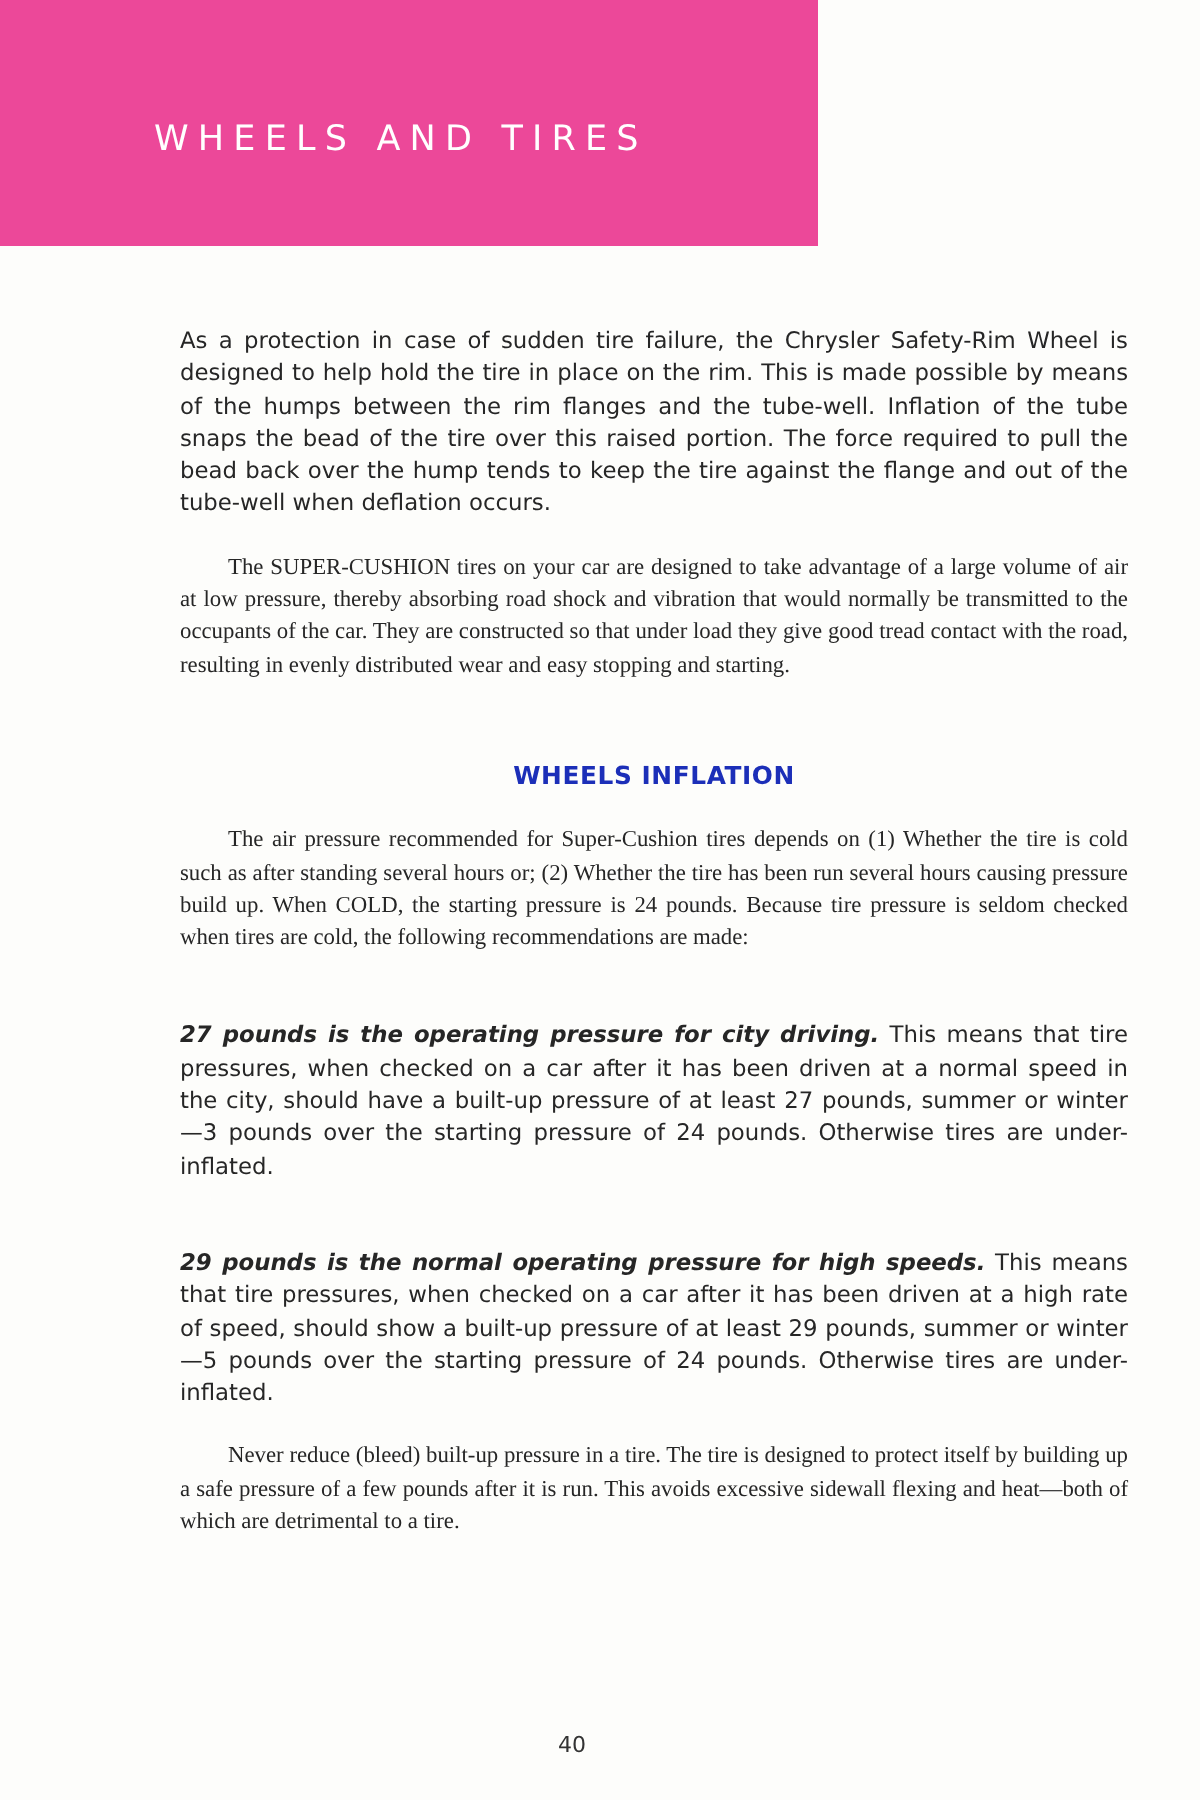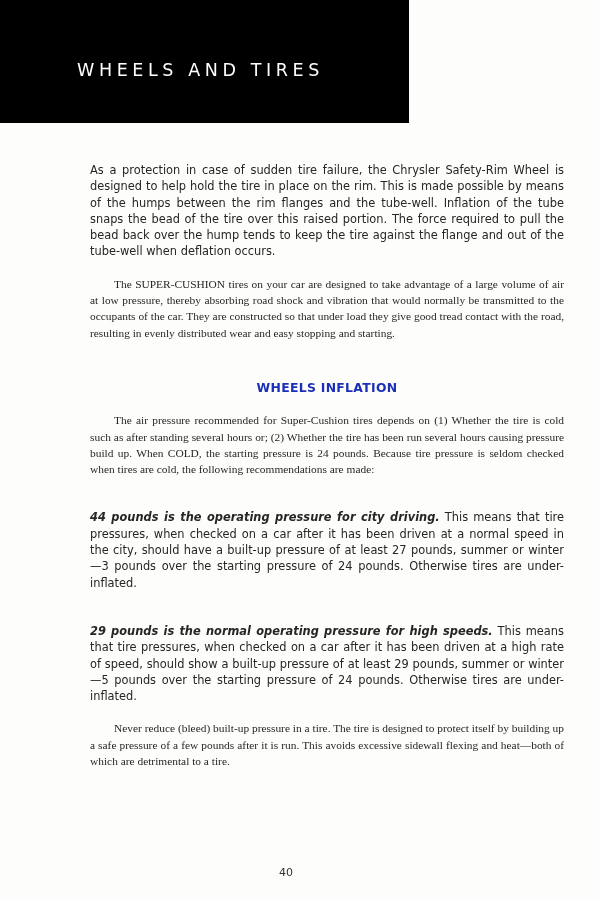--- a/index.html
+++ b/index.html
@@ -4,21 +4,21 @@
   <style>
     html, body { margin: 0; padding: 0; }
     body {
       width: 600px; height: 900px; position: relative; overflow: hidden;
       background: #fdfdfb;
       font-family: "DejaVu Sans", "Liberation Sans", sans-serif;
       color: #262626;
     }
     .banner {
       position: absolute; left: 0; top: 0; width: 409px; height: 123px;
-      background: #000000;
+      background: #ec4899;
     }
     .banner-title {
       position: absolute; left: 77px; top: 48px;
       color: #ffffff; font-size: 17.5px; letter-spacing: 4.6px;
       font-family: "DejaVu Sans", sans-serif; font-weight: normal;
       white-space: nowrap;
     }
     .page {
       position: absolute; left: 90px; top: 162px; width: 474px;
       font-size: 11.4px; line-height: 16.3px;
@@ -48,20 +48,20 @@
 </div>
 
 <div class="page">
   <p>As a protection in case of sudden tire failure, the Chrysler Safety-Rim Wheel is designed to help hold the tire in place on the rim. This is made possible by means of the humps between the rim flanges and the tube-well. Inflation of the tube snaps the bead of the tire over this raised portion. The force required to pull the bead back over the hump tends to keep the tire against the flange and out of the tube-well when deflation occurs.</p>
   <p class="indent sp1">The SUPER-CUSHION tires on your car are designed to take advantage of a large volume of air at low pressure, thereby absorbing road shock and vibration that would normally be transmitted to the occupants of the car. They are constructed so that under load they give good tread contact with the road, resulting in evenly distributed wear and easy stopping and starting.</p>
 
   <p class="heading sp-head">WHEELS INFLATION</p>
 
   <p class="indent sp1">The air pressure recommended for Super-Cushion tires depends on (1) Whether the tire is cold such as after standing several hours or; (2) Whether the tire has been run several hours causing pressure build up. When COLD, the starting pressure is 24 pounds. Because tire pressure is seldom checked when tires are cold, the following recommendations are made:</p>
 
-  <p class="sp2"><span class="lead">44 pounds is the operating pressure for city driving.</span><span> This means that tire pressures, when checked on a car after it has been driven at a normal speed in the city, should have a built-up pressure of at least 27 pounds, summer or winter—3 pounds over the starting pressure of 24 pounds. Otherwise tires are under-inflated.</span></p>
+  <p class="sp2"><span class="lead">27 pounds is the operating pressure for city driving.</span><span> This means that tire pressures, when checked on a car after it has been driven at a normal speed in the city, should have a built-up pressure of at least 27 pounds, summer or winter—3 pounds over the starting pressure of 24 pounds. Otherwise tires are under-inflated.</span></p>
 
   <p class="sp2"><span class="lead">29 pounds is the normal operating pressure for high speeds.</span><span> This means that tire pressures, when checked on a car after it has been driven at a high rate of speed, should show a built-up pressure of at least 29 pounds, summer or winter—5 pounds over the starting pressure of 24 pounds. Otherwise tires are under-inflated.</span></p>
 
   <p class="indent sp1">Never reduce (bleed) built-up pressure in a tire. The tire is designed to protect itself by building up a safe pressure of a few pounds after it is run. This avoids excessive sidewall flexing and heat—both of which are detrimental to a tire.</p>
 </div>
 
 <div class="page-number">40</div>
 
 </body></html>

